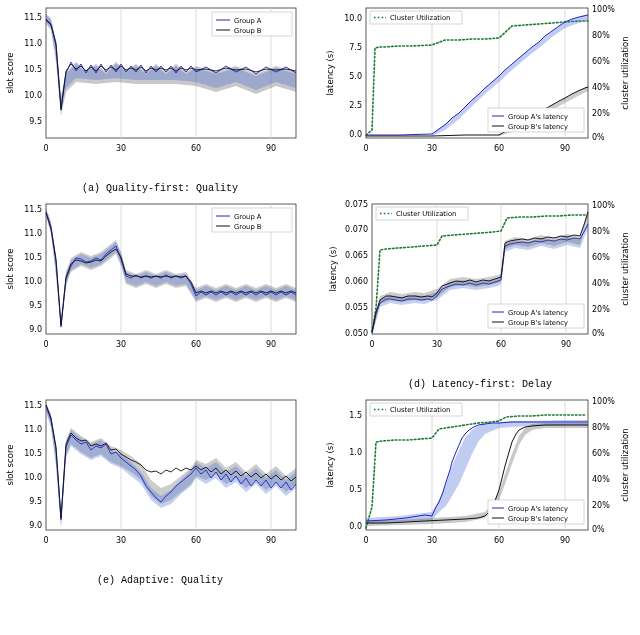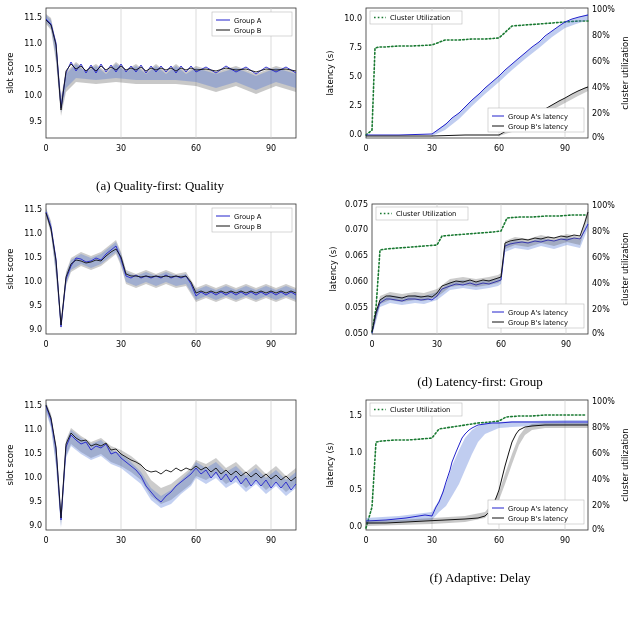--- a/index.html
+++ b/index.html
@@ -1,21 +1,21 @@
 <!DOCTYPE html>
 <html><head>
 <meta charset="utf-8">
 <style>
   html,body{margin:0;padding:0;background:#ffffff;}
   body{width:640px;height:635px;font-family:"DejaVu Serif",serif;color:#000;}
   .sheet{width:640px;height:635px;position:relative;box-sizing:border-box;}
   .row{display:flex;width:640px;height:196px;}
   .cell{width:320px;height:196px;position:relative;box-sizing:border-box;}
   .capt{position:absolute;bottom:2px;left:0;width:320px;text-align:center;
-        font-size:13px;font-family:Liberation Serif, serif;}
+        font-size:10px;font-family:Liberation Mono, monospace;}
   .plotwrap{position:absolute;left:0;top:0;width:320px;height:168px;}
   svg{display:block;}
   .axlabel{font-size:8.5px;font-family:"DejaVu Sans",sans-serif;fill:#000;}
   .tick{font-size:8px;font-family:"DejaVu Sans",sans-serif;fill:#000;}
   .legtext{font-size:6.8px;font-family:"DejaVu Sans",sans-serif;fill:#000;}
 </style>
 </head>
 <body>
 
 <div class="sheet">
@@ -198,21 +198,21 @@
           <rect x="56" y="11" width="92" height="13" fill="#fff" stroke="#bbb" stroke-width="0.6"></rect>
           <line x1="60" y1="17.5" x2="72" y2="17.5" stroke="#1a7a32" stroke-width="1.6" stroke-dasharray="1.6,2.2"></line>
           <text class="legtext" x="76" y="20">Cluster Utilization</text>
           <rect x="168" y="108" width="96" height="24" fill="#fff" stroke="#bbb" stroke-width="0.6"></rect>
           <line x1="172" y1="116" x2="184" y2="116" stroke="#2222cc" stroke-width="1"></line>
           <text class="legtext" x="188" y="118.5">Group A's latency</text>
           <line x1="172" y1="126" x2="184" y2="126" stroke="#111" stroke-width="1"></line>
           <text class="legtext" x="188" y="128.5">Group B's latency</text>
         </svg>
       </div>
-      <div class="capt">(d) Latency-first: Group</div>
+      <div class="capt">(d) Latency-first: Delay</div>
     </div>
   </div>
 
   <div class="row">
 
     <div class="cell">
       <div class="plotwrap">
         <svg width="320" height="168" viewBox="0 0 320 168">
           <rect x="46" y="8" width="250" height="130" fill="#fff" stroke="#333" stroke-width="0.8"></rect>
           <g stroke="#cccccc" stroke-width="0.7">
@@ -234,20 +234,21 @@
           </g>
           <g class="tick" text-anchor="middle">
             <text x="46" y="151">0</text>
             <text x="121" y="151">30</text>
             <text x="196" y="151">60</text>
             <text x="271" y="151">90</text>
           </g>
           <text class="axlabel" transform="translate(13,73) rotate(-90)" text-anchor="middle">slot score</text>
         </svg>
       </div>
+      <div class="capt">(e) Adaptive: Quality</div>
     </div>
 
     <div class="cell">
       <div class="plotwrap">
         <svg width="320" height="168" viewBox="0 0 320 168">
           <rect x="46" y="8" width="222" height="130" fill="#fff" stroke="#333" stroke-width="0.8"></rect>
           <g stroke="#cccccc" stroke-width="0.7">
             <line x1="112" y1="8" x2="112" y2="138"></line>
             <line x1="179" y1="8" x2="179" y2="138"></line>
             <line x1="245" y1="8" x2="245" y2="138"></line>
@@ -284,17 +285,16 @@
           <rect x="50" y="11" width="92" height="13" fill="#fff" stroke="#bbb" stroke-width="0.6"></rect>
           <line x1="54" y1="17.5" x2="66" y2="17.5" stroke="#1a7a32" stroke-width="1.6" stroke-dasharray="1.6,2.2"></line>
           <text class="legtext" x="70" y="20">Cluster Utilization</text>
           <rect x="168" y="108" width="96" height="24" fill="#fff" stroke="#bbb" stroke-width="0.6"></rect>
           <line x1="172" y1="116" x2="184" y2="116" stroke="#2222cc" stroke-width="1"></line>
           <text class="legtext" x="188" y="118.5">Group A's latency</text>
           <line x1="172" y1="126" x2="184" y2="126" stroke="#111" stroke-width="1"></line>
           <text class="legtext" x="188" y="128.5">Group B's latency</text>
         </svg>
       </div>
-      <div class="capt">(f) Adaptive: Delay</div>
     </div>
   </div>
 
 </div>
 
 </body></html>

